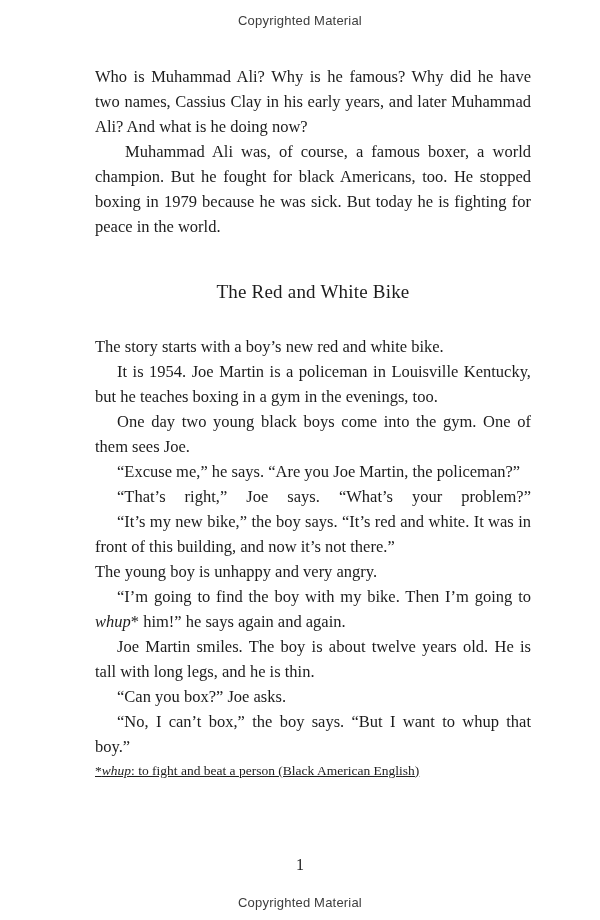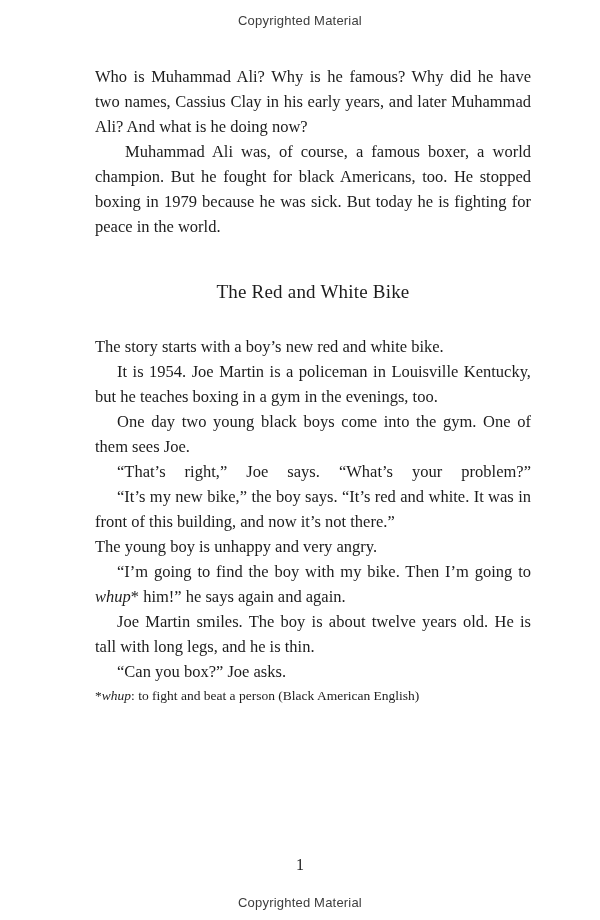--- a/index.html
+++ b/index.html
@@ -51,20 +51,21 @@
     font-weight: normal;
     letter-spacing: 0.2px;
   }
   .italic-word { font-style: italic; }
   .footnote {
     margin-top: 3px;
     font-size: 13.5px;
     line-height: 18px;
     text-align: left;
     text-align-last: left;
+    text-decoration: underline;
   }
   .page-number {
     position: absolute;
     bottom: 46px;
     left: 0;
     width: 100%;
     text-align: center;
     font-size: 16px;
     color: #1c1c1c;
   }
@@ -83,33 +84,35 @@
     <p class="para indent-lg">Muhammad Ali was, of course, a famous boxer, a world champion. But he fought for black Americans, too. He stopped boxing in 1979 because he was sick. But today he is fighting for peace in the world.</p>
 
     <h2 class="chapter-heading">The Red and White Bike</h2>
 
     <p class="para">The story starts with a boy’s new red and white bike.</p>
 
     <p class="para indent">It is 1954. Joe Martin is a policeman in Louisville Kentucky, but he teaches boxing in a gym in the evenings, too.</p>
 
     <p class="para indent">One day two young black boys come into the gym. One of them sees Joe.</p>
 
+    <p class="para indent">“Excuse me,” he says. “Are you Joe Martin, the policeman?”</p>
 
     <p class="para indent force-justify">“That’s right,” Joe says. “What’s your problem?”</p>
 
     <p class="para indent">“It’s my new bike,” the boy says. “It’s red and white. It was in front of this building, and now it’s not there.”</p>
 
     <p class="para">The young boy is unhappy and very angry.</p>
 
     <p class="para indent"><span>“I’m going to find the boy with my bike. Then I’m going to </span><em class="italic-word">whup</em><span>* him!” he says again and again.</span></p>
 
     <p class="para indent">Joe Martin smiles. The boy is about twelve years old. He is tall with long legs, and he is thin.</p>
 
     <p class="para indent">“Can you box?” Joe asks.</p>
 
+    <p class="para indent">“No, I can’t box,” the boy says. “But I want to whup that boy.”</p>
 
     <div class="footnote"><span>*</span><em class="italic-word">whup</em><span>: to fight and beat a person (Black American English)</span></div>
 
   </div>
 
   <div class="page-number">1</div>
 
   <div class="copyright bottom">Copyrighted Material</div>
 
 </div>

